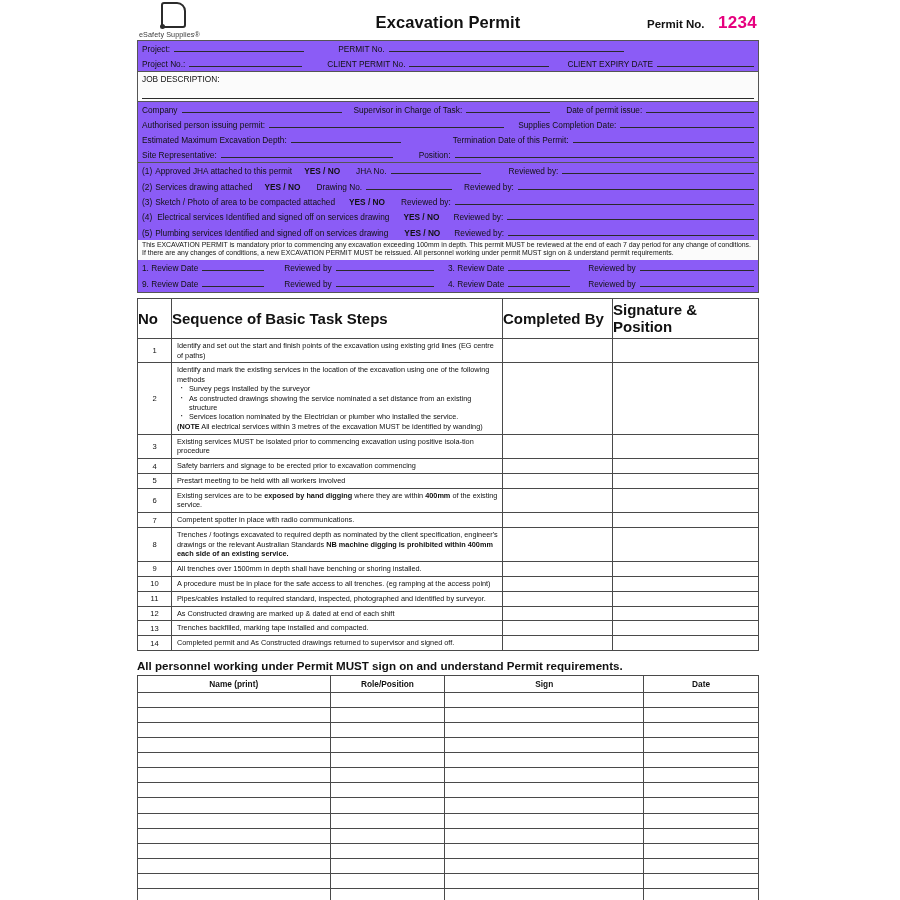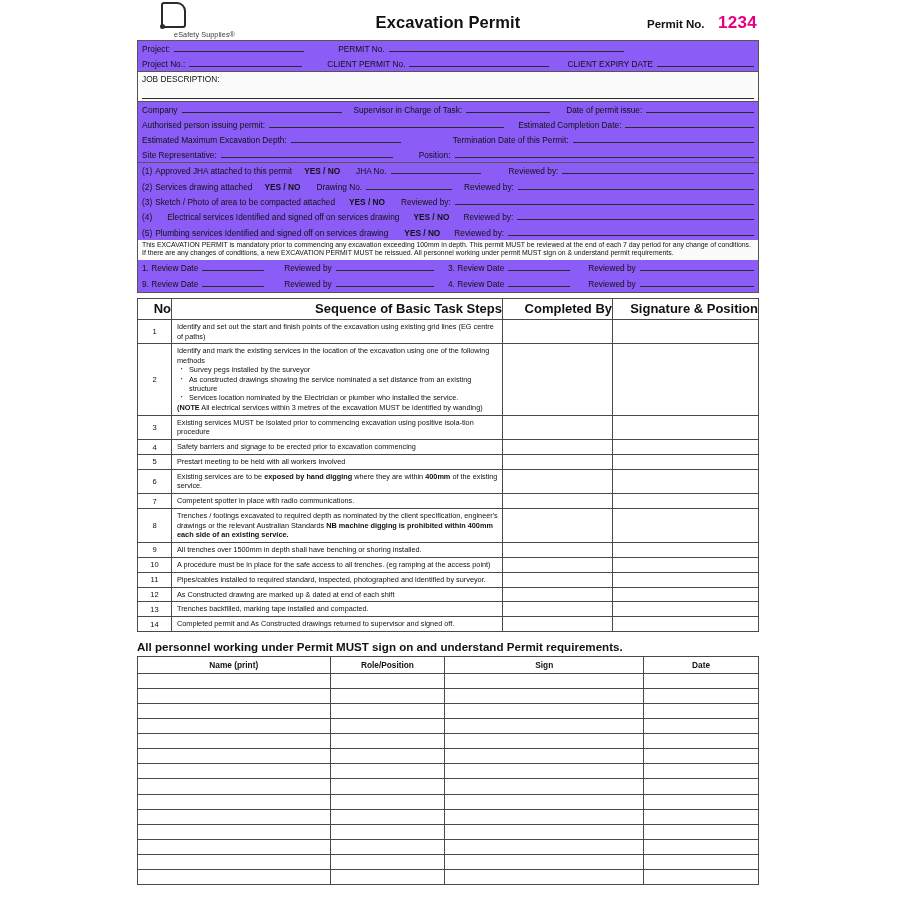--- a/index.html
+++ b/index.html
@@ -22,21 +22,21 @@
     background:#ffffff;
   }
 
   
   .masthead{
     position:relative;
     height:38px;
   }
   .logo-wrap{
     position:absolute; left:2px; top:0px;
-    width:96px; text-align:right;
+    width:96px; text-align:left;
   }
   .logo-mark{
     display:block; margin-left:22px;
     width:21px;height:22px;
     border:2.2px solid #2b2b2b;
     border-radius:3px 9px 3px 3px;
     background:#ffffff;
     position:relative;
   }
   .logo-mark:after{
@@ -120,21 +120,21 @@
     border-collapse:collapse;
     table-layout:fixed;
   }
   .tasks th,.tasks td{
     border:1.1px solid #4a4a4a;
     box-sizing:border-box;
     vertical-align:middle;
     background:#ffffff;
   }
   .tasks th{
-    font-size:13px;font-weight:bold;text-align:right;
+    font-size:15px;font-weight:bold;text-align:left;
     padding:2px 0 3px 0;color:#111;
   }
   .tasks td.no{
     text-align:center;font-size:7.6px;color:#111;
   }
   .tasks td.step{
     font-size:7.3px;line-height:9.4px;
     padding:2px 4px 2.5px 5px;color:#111;
     text-align:left;vertical-align:top;
   }
@@ -216,21 +216,21 @@
         <span class="lbl">Company</span>
         <span class="ln" style="width:160px;margin-left:4px;"></span>
         <span class="lbl" style="margin-left:12px;">Supervisor in Charge of Task:</span>
         <span class="ln" style="width:84px;margin-left:4px;"></span>
         <span class="lbl" style="margin-left:16px;">Date of permit issue:</span>
         <span class="ln grow" style="margin-left:4px;"></span>
       </div>
       <div class="row">
         <span class="lbl">Authorised person issuing permit:</span>
         <span class="ln" style="width:235px;margin-left:4px;"></span>
-        <span class="lbl" style="margin-left:14px;">Estimated Completion Date:</span>
+        <span class="lbl" style="margin-left:14px;">Supplies Completion Date:</span>
         <span class="ln grow" style="margin-left:4px;"></span>
       </div>
       <div class="row">
         <span class="lbl">Estimated Maximum Excavation Depth:</span>
         <span class="ln" style="width:110px;margin-left:4px;"></span>
         <span class="lbl" style="margin-left:52px;">Termination Date of this Permit:</span>
         <span class="ln grow" style="margin-left:4px;"></span>
       </div>
       <div class="row">
         <span class="lbl">Site Representative:</span>
@@ -261,21 +261,21 @@
       </div>
       <div class="row">
         <span class="lbl">(3)</span>
         <span class="lbl" style="margin-left:3px;">Sketch / Photo of area to be compacted attached</span>
         <span class="lbl b" style="margin-left:14px;">YES / NO</span>
         <span class="lbl" style="margin-left:16px;">Reviewed by:</span>
         <span class="ln grow" style="margin-left:4px;"></span>
       </div>
       <div class="row">
         <span class="lbl">(4)</span>
-        <span class="lbl" style="margin-left:15px;">Electrical services Identified and signed off on services drawing</span>
+        <span class="lbl" style="margin-left:5px;">Electrical services Identified and signed off on services drawing</span>
         <span class="lbl b" style="margin-left:14px;">YES / NO</span>
         <span class="lbl" style="margin-left:14px;">Reviewed by:</span>
         <span class="ln grow" style="margin-left:4px;"></span>
       </div>
       <div class="row">
         <span class="lbl">(5)</span>
         <span class="lbl" style="margin-left:3px;">Plumbing services Identified and signed off on services drawing</span>
         <span class="lbl b" style="margin-left:16px;">YES / NO</span>
         <span class="lbl" style="margin-left:14px;">Reviewed by:</span>
         <span class="ln grow" style="margin-left:4px;"></span>

